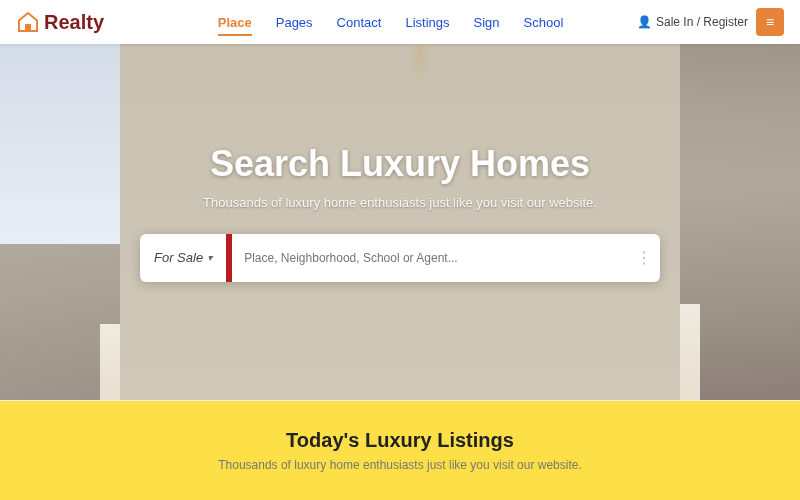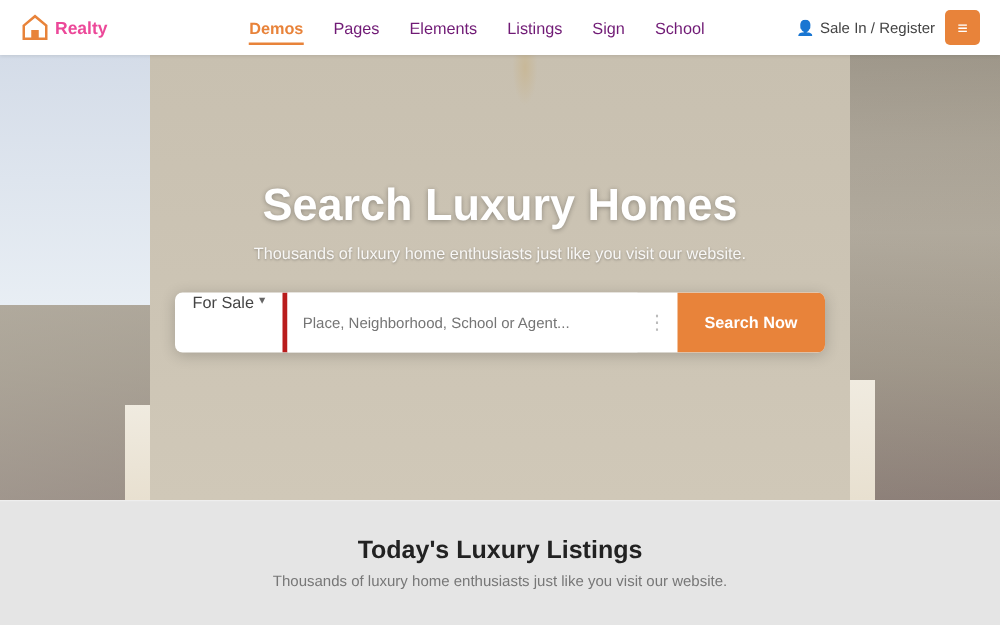--- a/index.html
+++ b/index.html
@@ -21,33 +21,33 @@
       display: flex;
       align-items: center;
       gap: 4px;
       margin-right: 40px;
     }
     .logo-icon {
       width: 24px;
       height: 24px;
     }
     .logo-text {
-      font-size: 14px;
+      font-size: 20px;
       font-weight: 700;
-      color: #ec4899;
+      color: #7f1d1d;
     }
     .navbar-nav {
       display: flex;
       gap: 24px;
       flex: 1;
       justify-content: center;
     }
     .nav-item {
       font-size: 13px;
-      color: #701a75;
+      color: #1d4ed8;
       cursor: pointer;
       padding: 4px 0;
       position: relative;
     }
     .nav-item.active {
       color: #e8833a;
       font-weight: 600;
     }
     .nav-item.active::after {
       content: '';
@@ -163,29 +163,31 @@
       align-items: center;
       background: #fff;
       border-radius: 6px;
       overflow: hidden;
       width: 520px;
       height: 48px;
       box-shadow: 0 2px 12px rgba(0,0,0,0.2);
     }
     .search-type-select {
       display: flex;
+      align-items: center;
       gap: 4px;
       padding: 0 14px;
-      border-right: 4px solid #b91c1c;
+      border-right: 6px solid #b91c1c;
       height: 100%;
       cursor: pointer;
       font-size: 13px;
       color: #444;
       min-width: 90px;
       white-space: nowrap;
+      font-style: italic;
     }
     .chevron-down {
       font-size: 10px;
       color: #666;
     }
     .search-input {
       flex: 1;
       border: none;
       outline: none;
       font-size: 12px;
@@ -209,21 +211,21 @@
       font-weight: 600;
       cursor: pointer;
       white-space: nowrap;
     }
 
     
     .bottom-section {
       position: absolute;
       bottom: 0; left: 0; right: 0;
       height: 100px;
-      background: #e5e5e5;
+      background: #fde047;
       display: flex;
       flex-direction: column;
       align-items: center;
       justify-content: center;
       border-top: 1px solid #eee;
       margin-top: 32px;
     }
     .bottom-title {
       font-size: 20px;
       font-weight: 800;
@@ -242,23 +244,23 @@
   <div class="navbar-logo">
 
     <svg class="logo-icon" viewBox="0 0 24 24" fill="none">
       <path d="M3 10.5L12 3l9 7.5V21H3V10.5z" fill="none" stroke="#e8833a" stroke-width="2"></path>
       <rect x="9" y="14" width="6" height="7" fill="#e8833a"></rect>
     </svg>
     <span class="logo-text">Realty</span>
   </div>
 
   <div class="navbar-nav">
-    <span class="nav-item active">Demos</span>
+    <span class="nav-item active">Place</span>
     <span class="nav-item">Pages</span>
-    <span class="nav-item">Elements</span>
+    <span class="nav-item">Contact</span>
     <span class="nav-item">Listings</span>
     <span class="nav-item">Sign</span>
     <span class="nav-item">School</span>
   </div>
 
   <div class="navbar-right">
     <span class="sign-in-link">
       <span>👤</span>
       <span>Sale In / Register</span>
     </span>
@@ -274,21 +276,20 @@
     <h1 class="hero-title">Search Luxury Homes</h1>
     <p class="hero-subtitle">Thousands of luxury home enthusiasts just like you visit our website.</p>
 
     <div class="search-bar">
       <div class="search-type-select">
         <span>For Sale</span>
         <span class="chevron-down">▾</span>
       </div>
       <input class="search-input" type="text" placeholder="Place, Neighborhood, School or Agent..." style="">
       <span class="search-divider-icon">⋮</span>
-      <button class="search-btn">Search Now</button>
     </div>
   </div>
 </section>
 
 <section class="bottom-section">
   <h2 class="bottom-title">Today's Luxury Listings</h2>
   <p class="bottom-subtitle">Thousands of luxury home enthusiasts just like you visit our website.</p>
 </section>
 
 </body></html>

